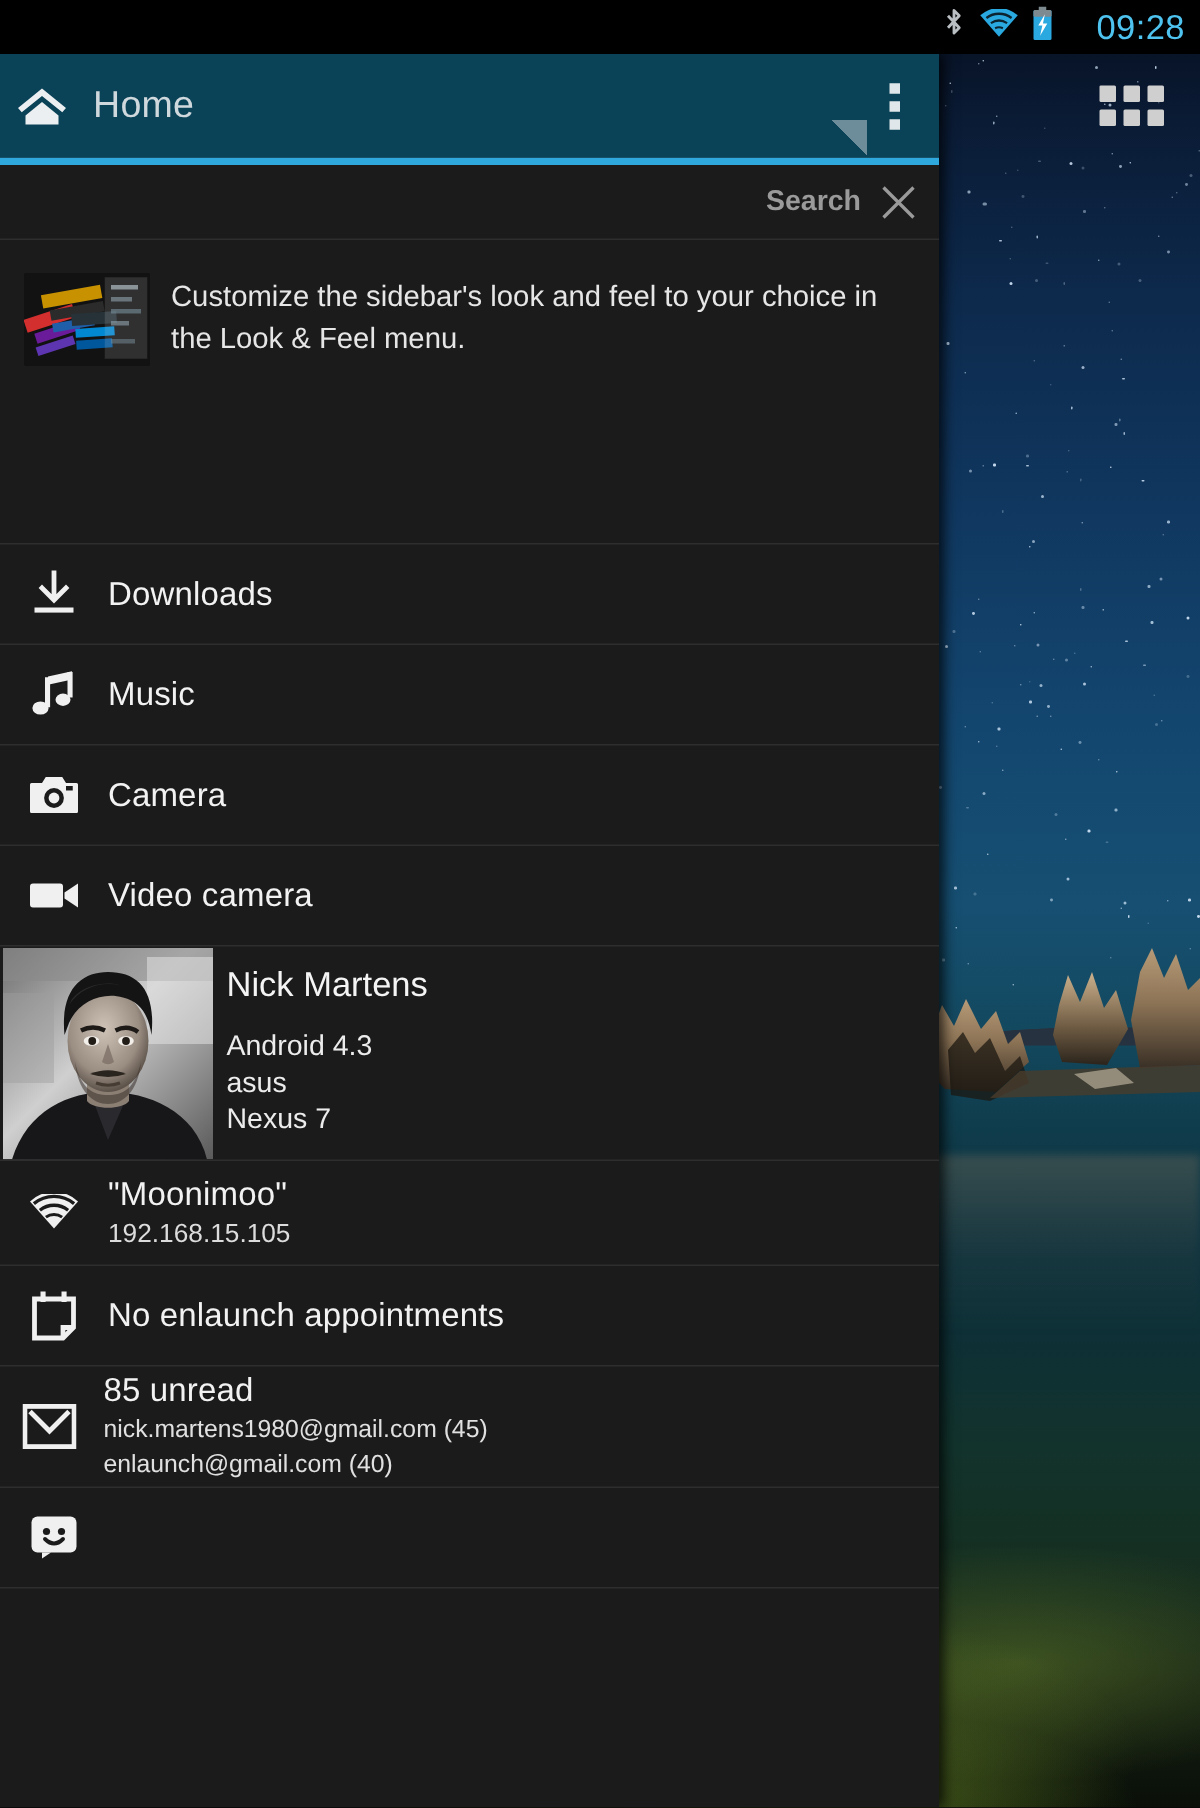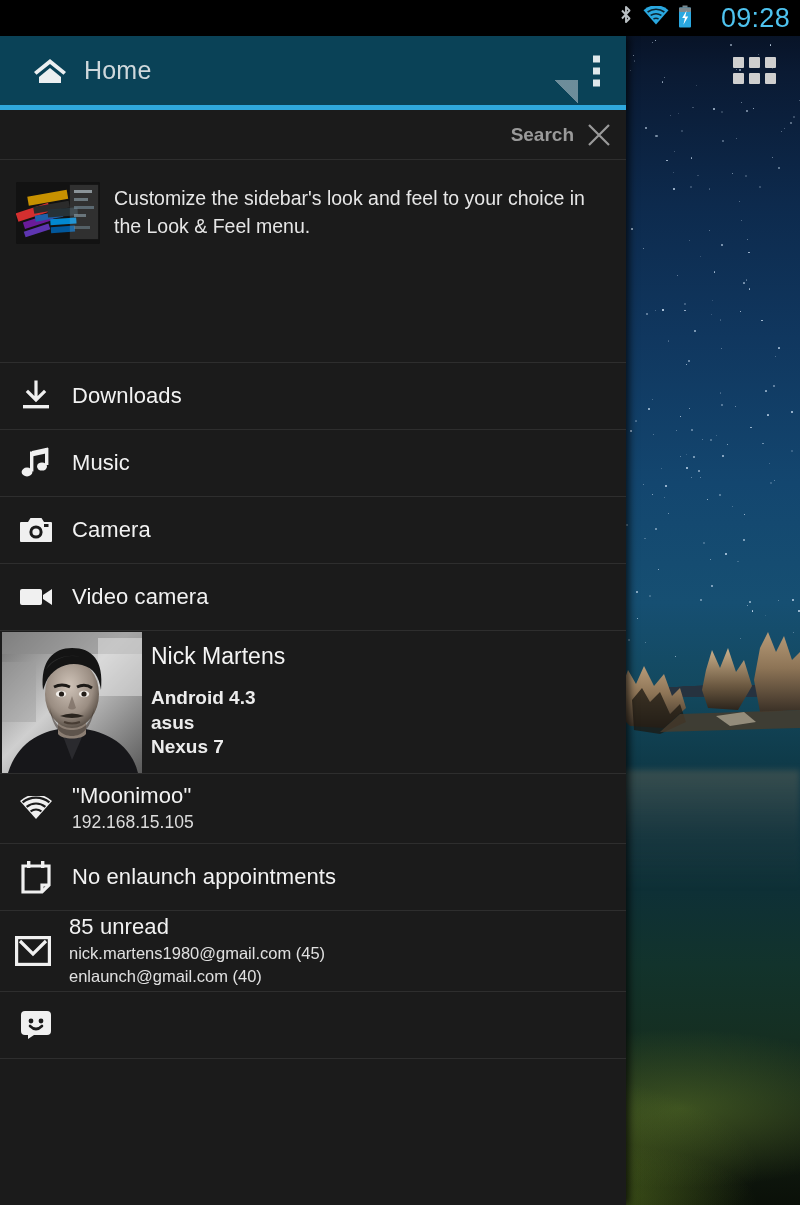--- a/index.html
+++ b/index.html
@@ -55,21 +55,21 @@
 
   
   #statusbar {
     position:absolute; left:0; top:0; width:800px; height:36px;
     background:#000; z-index:40;
     display:flex; align-items:center; justify-content:flex-end;
     padding-right:10px; gap:9px;
   }
   #statusbar .sb-icon { display:block; }
   #clock {
-    color:#4ec3ef; font-size:27px; letter-spacing:.3px;
+    color:#4ec3ef; font-size:23px; letter-spacing:.3px;
     font-family:"Liberation Sans", sans-serif;
     margin-left:20px;
   }
 
   
   #drawer-grid {
     position:absolute; left:733px; top:57px; z-index:30;
     display:grid; grid-template-columns:repeat(3, 11px); grid-template-rows:repeat(2, 11px);
     gap:5px;
   }
@@ -78,21 +78,21 @@
   
   #sidebar {
     position:absolute; left:0; top:36px; width:626px; height:1169px;
     background:#1b1b1b; z-index:20; overflow:hidden;
     box-shadow: 3px 0 8px rgba(0,0,0,.75);
   }
 
   
   #sb-header {
     position:relative; height:69px; background:#0a4257;
-    display:flex; align-items:center; padding-left:32px;
+    display:flex; align-items:center; padding-left:10px;
   }
   #home-icon { width:36px; height:30px; flex:0 0 auto; }
   #sb-title {
     color:#cfd8dc; font-size:25px; margin-left:16px; font-weight:400;
     letter-spacing:.2px;
   }
   #overflow {
     position:absolute; right:22px; top:50%; transform:translateY(-50%);
     display:flex; flex-direction:column; gap:5px; cursor:pointer; padding:4px;
   }
@@ -149,21 +149,21 @@
   #profile-row {
     display:flex; border-bottom:1px solid #2e2e2e; height:143px; align-items:flex-start;
   }
   #avatar {
     flex:0 0 auto; width:140px; height:141px; margin:1px 0 0 2px;
     background:#1b1b1b; position:relative; overflow:hidden;
   }
   #avatar svg { display:block; }
   #profile-text { padding:12px 0 0 9px; }
   #profile-name { color:#f4f4f4; font-size:23px; margin-bottom:16px; }
-  #profile-meta div { color:#ececec; font-size:19px; line-height:1.3;font-weight:bold; }
+  #profile-meta div { color:#ececec; font-size:19px; line-height:1.3; }
 
   
   #wifi-row { height:70px; }
   #wifi-row .txt .row-title { font-size:22px; }
   #wifi-row .txt .row-sub { color:#dcdcdc; font-size:17.5px; margin-top:1px; }
 
   
   #gmail-row { height:81px;padding-left:13px; }
   #gmail-row .row-title { font-size:22px; margin-bottom:2px; }
   #gmail-row .row-sub { color:#e0e0e0; }

